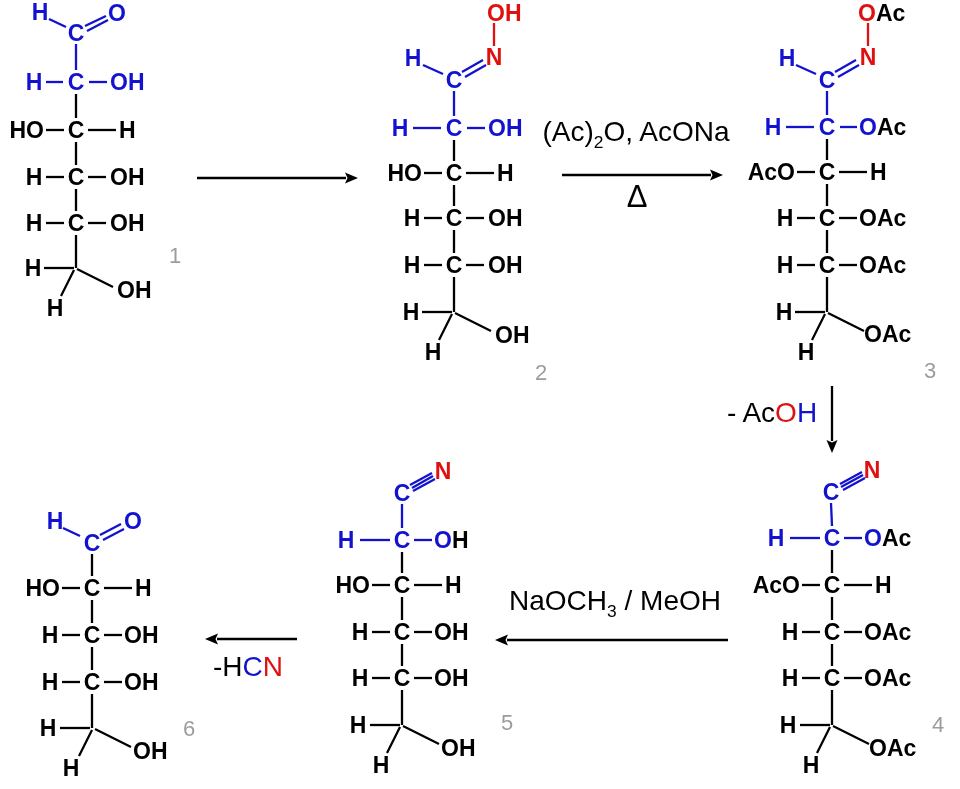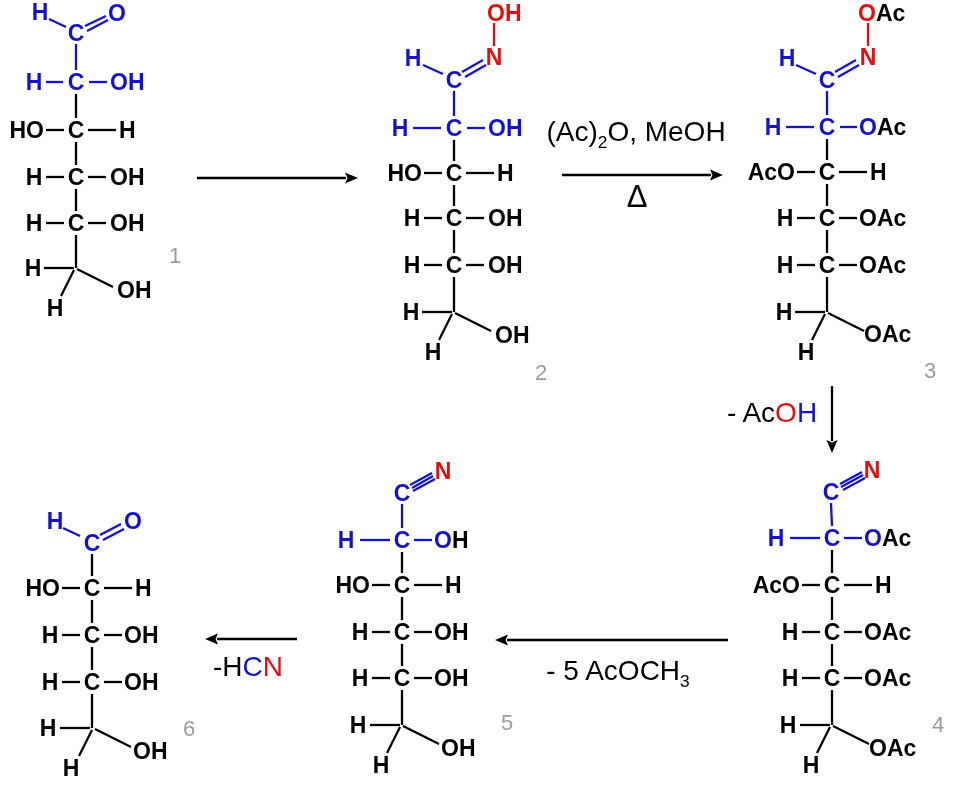--- a/index.html
+++ b/index.html
@@ -344,22 +344,22 @@
     <span class="atom rg" style="left:124px;top:682px">OH</span>
 
     <span class="atom" style="left:48px;top:728px">H</span>
     <span class="atom rg" style="left:133px;top:751px">OH</span>
     <span class="atom" style="left:71px;top:768px">H</span>
 
     <span class="num" style="left:189px;top:729px">6</span>
   </div>
 
 
-  <span class="rx" style="left:636px;top:132px"><span>(Ac)</span><sub>2</sub><span>O, MeOH</span></span>
+  <span class="rx" style="left:636px;top:132px"><span>(Ac)</span><sub>2</sub><span>O, AcONa</span></span>
   <span class="rx delta" style="left:637px;top:196px">Δ</span>
 
   <span class="rx" style="left:772px;top:413px"><span>- Ac</span><span class="r">O</span><span class="b">H</span></span>
 
-  <span class="rx" style="left:618px;top:671px"><span>- 5 AcOCH</span><sub>3</sub></span>
+  <span class="rx" style="left:615px;top:601px"><span>NaOCH</span><sub>3</sub><span> / MeOH</span></span>
 
   <span class="rx" style="left:248px;top:667px"><span>-H</span><span class="b">C</span><span class="r">N</span></span>
 
 </div>
 
 </body></html>

